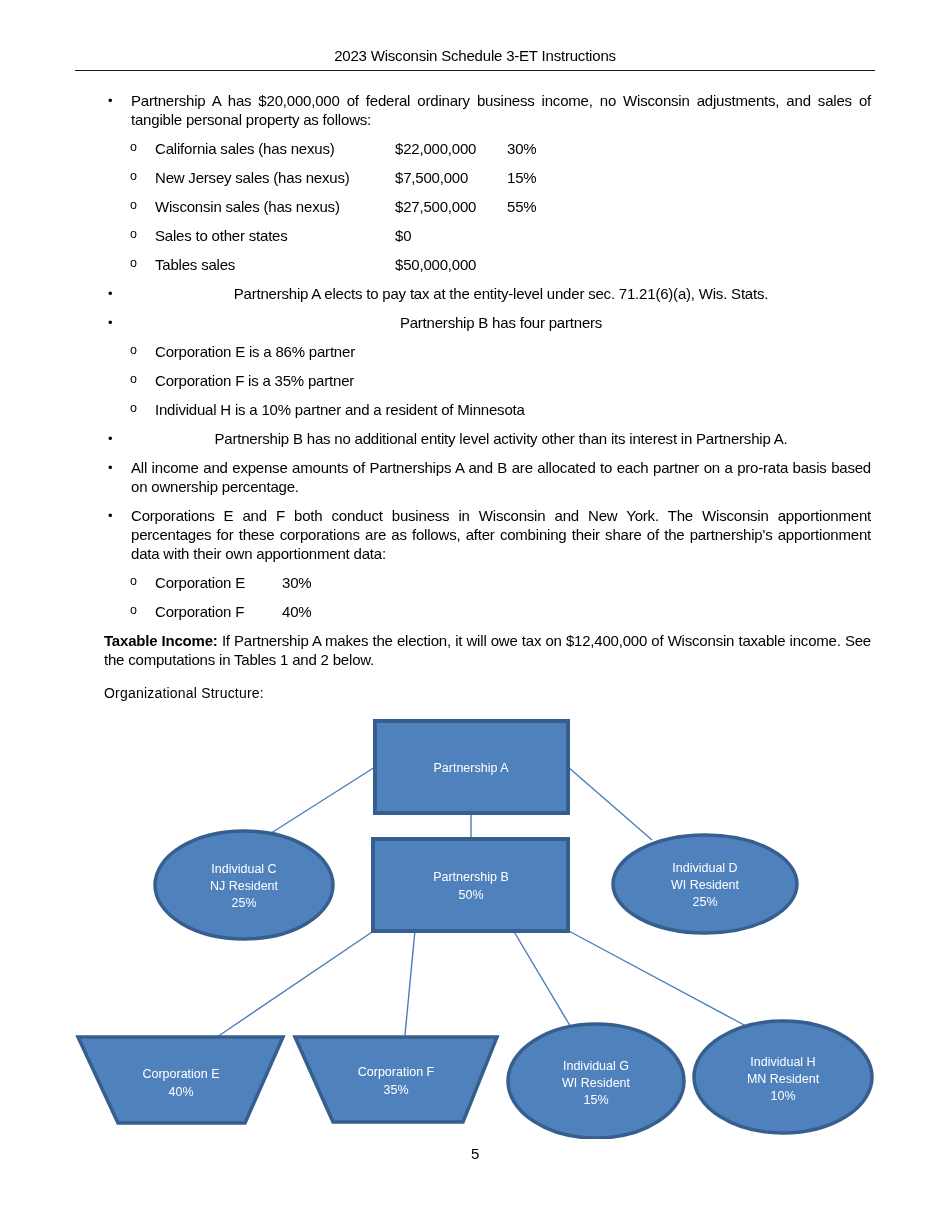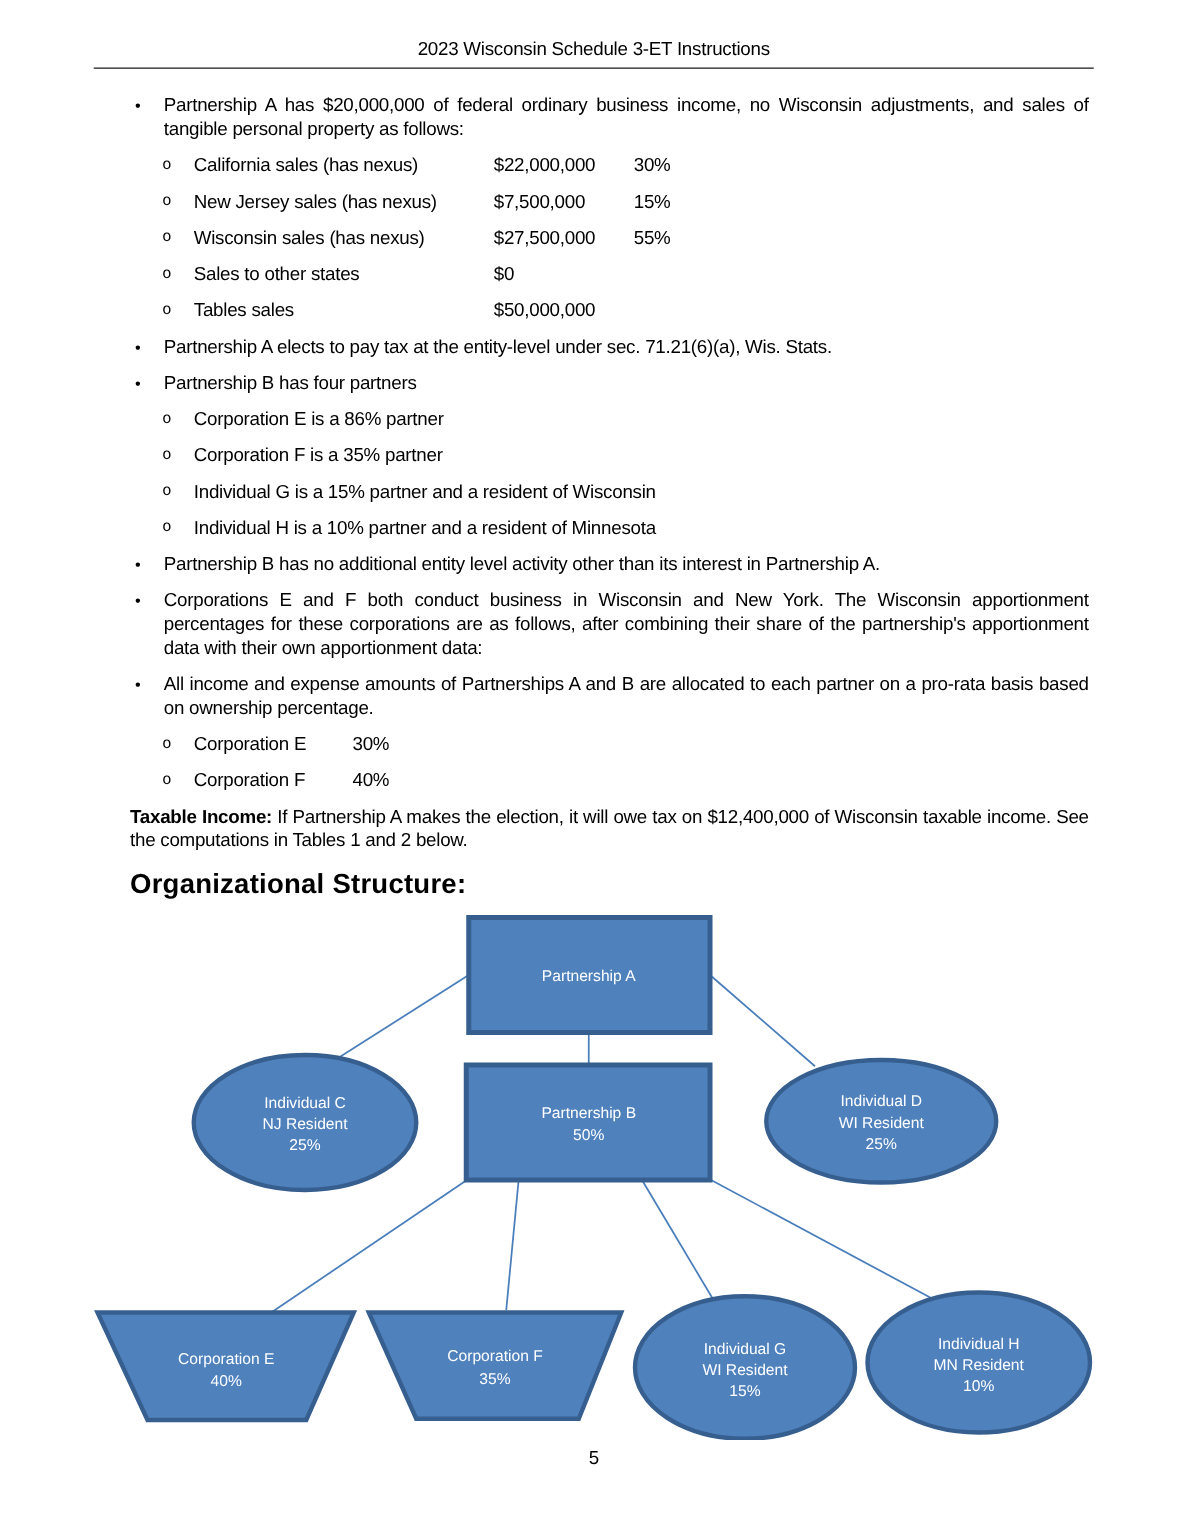--- a/index.html
+++ b/index.html
@@ -1,33 +1,33 @@
 <!DOCTYPE html>
 <html><head>
 <meta charset="utf-8">
 <style>
   html,body{margin:0;padding:0;}
   body{
     width:950px;height:1230px;background:#ffffff;color:#000;
     font-family:"Liberation Sans",sans-serif;font-size:15px;letter-spacing:-0.2px;
     overflow:hidden;
   }
-  .header{ text-align:center; padding-top:30px; line-height:19px; font-size:15px; }
+  .header{ text-align:center; padding-top:46px; line-height:19px; font-size:15px; }
   .rule{ border-top:1.6px solid #1a1a1a; margin:5px 75px 0 75px; height:0; }
   .content{ margin:20px 79px 0 104px; line-height:19px; }
-  .b1{ position:relative; padding-left:27px; margin:0 0 10px 0; }
+  .b1{ position:relative; padding-left:27px; margin:0 0 10px 0;text-align:center; }
   .b1::before{ content:"\2022"; position:absolute; left:4px; top:0; font-size:13px; }
   .b2{ position:relative; padding-left:51px; margin:0 0 10px 0; }
   .b2::before{ content:"o"; position:absolute; left:26px; top:-1px; font-size:12.5px; }
   .salesrow{ display:grid; grid-template-columns:240px 112px auto; }
   .approw{ display:grid; grid-template-columns:127px auto; }
   .just{ text-align:justify; }
   .taxable{ margin:4px 0 0 0; }
   .bold{ font-weight:bold; }
-  .orghead{ font-size:22px; font-weight:bold; letter-spacing:0.2px; margin:14px 0 0 0; line-height:21px; }
+  .orghead{ font-size:14px; font-weight:normal; letter-spacing:0.2px; margin:14px 0 0 0; line-height:21px; }
   svg.diagram{ display:block; margin-top:10px; }
   .conn{ stroke-width:1.4; }
   .shape{ stroke:#365f8f; }
   .box{ stroke-width:4; }
   .ell{ stroke-width:3.5; }
   .trap{ stroke-width:3.5; }
   .ntext{ fill:#ffffff; font-size:12.5px; letter-spacing:0; }
   .pagenum{ text-align:center; margin-top:5px; line-height:19px; }
 </style>
 </head>
@@ -66,28 +66,27 @@
     <span>Tables sales</span>
     <span>$50,000,000</span>
     <span></span>
   </div>
 
   <div class="b1">Partnership A elects to pay tax at the entity-level under sec. 71.21(6)(a), Wis. Stats.</div>
 
   <div class="b1">Partnership B has four partners</div>
   <div class="b2">Corporation E is a 86% partner</div>
   <div class="b2">Corporation F is a 35% partner</div>
-  <div class="b2">Individual G is a 15% partner and a resident of Wisconsin</div>
   <div class="b2">Individual H is a 10% partner and a resident of Minnesota</div>
 
   <div class="b1">Partnership B has no additional entity level activity other than its interest in Partnership A.</div>
 
+  <div class="b1 just">All income and expense amounts of Partnerships A and B are allocated to each partner on a pro-rata basis based on ownership percentage.</div>
+
   <div class="b1 just">Corporations E and F both conduct business in Wisconsin and New York. The Wisconsin apportionment percentages for these corporations are as follows, after combining their share of the partnership's apportionment data with their own apportionment data:</div>
-
-  <div class="b1 just">All income and expense amounts of Partnerships A and B are allocated to each partner on a pro-rata basis based on ownership percentage.</div>
   <div class="b2 approw">
     <span>Corporation E</span>
     <span>30%</span>
   </div>
   <div class="b2 approw">
     <span>Corporation F</span>
     <span>40%</span>
   </div>
 
   <p class="taxable just"><span class="bold">Taxable Income:</span> <span>If Partnership A makes the election, it will owe tax on $12,400,000 of Wisconsin taxable income. See the computations in Tables 1 and 2 below.</span></p>

